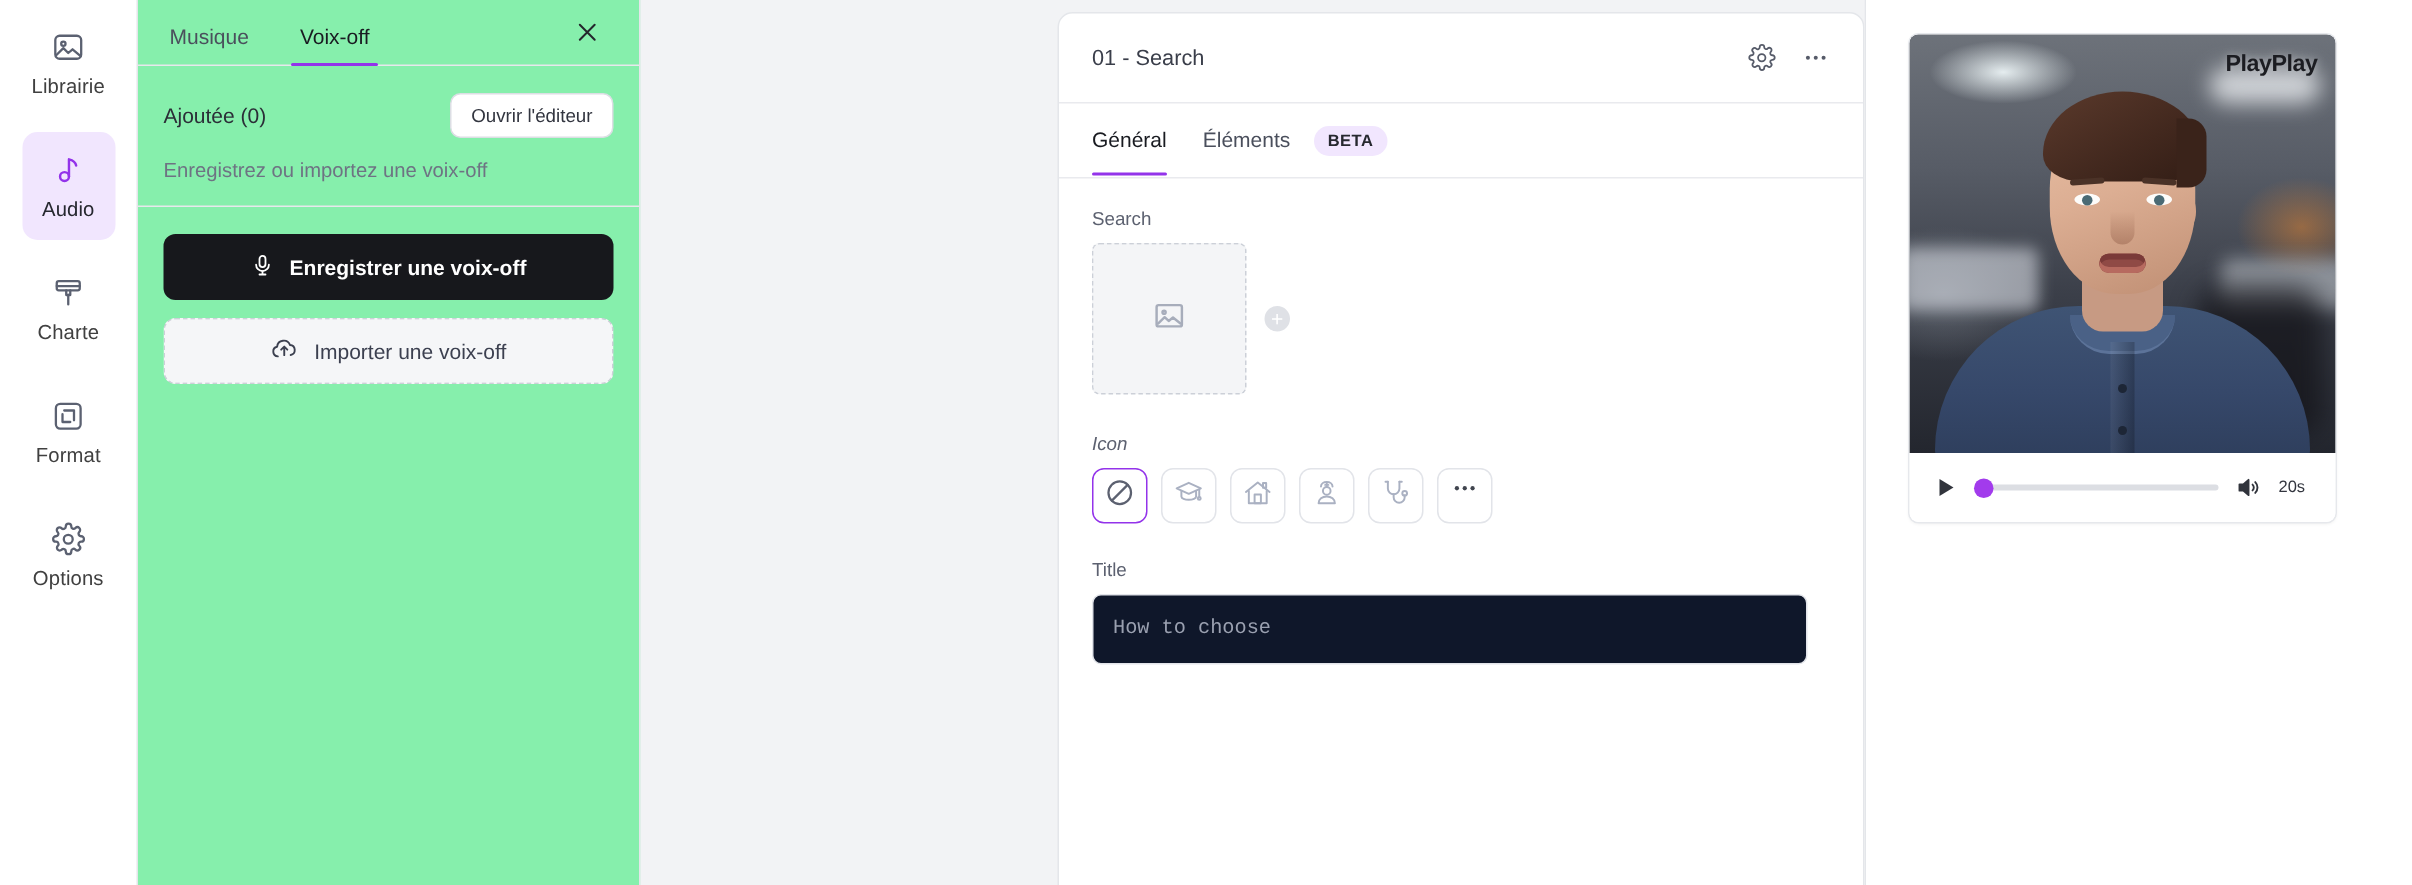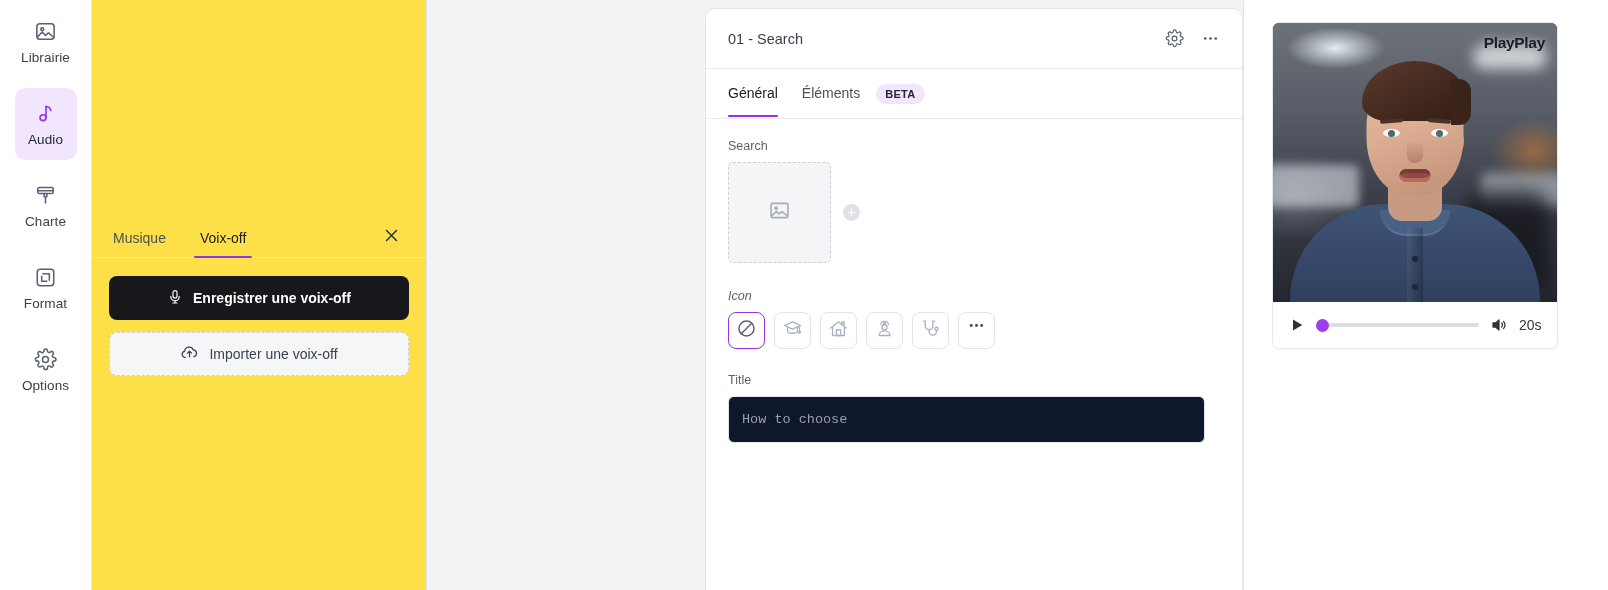--- a/index.html
+++ b/index.html
@@ -31,24 +31,24 @@
     color: #5b6171;
   }
   .rail-item.active { background: #f1e6fe; color: #9333ea; }
   .rail-item .ri-label { font-size: 13.5px; letter-spacing: .1px; color: #404040; }
   .rail-item.active .ri-label { color: #26282f; }
   .rail-item svg { display: block; }
 
   
   .audio-panel {
     width: 335px; height: 590px;
-    background: #fde047;
+    background: #86efac;
     border-right: 1px solid #e4e6ea;
     flex: 0 0 335px;
-    display: flex; flex-direction: column; justify-content: center;
+    display: flex; flex-direction: column;
   }
   .ap-tabs {
     height: 44px; display: flex; align-items: flex-end;
     padding: 0 16px 0 17px;
     border-bottom: 1px solid #e7e8ec;
     position: relative;
   }
   .ap-tab {
     font-size: 14px; color: #4a4f5c;
     padding: 0 4px 11px 4px; margin-right: 26px;
@@ -337,21 +337,21 @@
   .scrub { position: relative; flex: 1; height: 14px; display: flex; align-items: center; cursor: pointer; }
   .scrub-track {
     position: absolute; left: 10px; right: 0; height: 4px;
     background: #dcdee3; border-radius: 2px;
   }
   .scrub-thumb {
     position: absolute; left: 0; width: 13px; height: 13px;
     border-radius: 50%; background: #a23bec; cursor: grab;
   }
   .vol-btn { width: 18px; height: 18px; cursor: pointer; color: #31343c; }
-  .dur { font-size: 14px; color: #33363f; min-width: 26px; }
+  .dur { font-size: 11px; color: #33363f; min-width: 26px; }
 </style>
 </head>
 <body>
 
 <div class="app">
 
   <div class="rail">
 
     <div class="rail-item">
       <span class="ri-icon">
@@ -413,20 +413,27 @@
     <div class="ap-tabs">
       <div class="ap-tab">Musique</div>
       <div class="ap-tab active">Voix-off</div>
       <div class="ap-close">
         <svg width="17" height="17" viewBox="0 0 24 24" fill="none" stroke="currentColor" stroke-width="1.9" stroke-linecap="round">
           <path d="M5 5l14 14M19 5L5 19"></path>
         </svg>
       </div>
     </div>
 
+    <div class="ap-added">
+      <div class="ap-added-row">
+        <span class="ap-added-label">Ajoutée (0)</span>
+        <button class="ap-editor-btn">Ouvrir l'éditeur</button>
+      </div>
+      <div class="ap-hint">Enregistrez ou importez une voix-off</div>
+    </div>
 
     <div class="ap-actions">
       <button class="btn-record">
         <span>
           <svg width="16" height="16" viewBox="0 0 24 24" fill="none" stroke="currentColor" stroke-width="1.8" stroke-linecap="round" stroke-linejoin="round">
             <rect x="9" y="2.4" width="6" height="11.2" rx="3"></rect>
             <path d="M5.6 11.2a6.4 6.4 0 0012.8 0"></path>
             <path d="M12 17.6V21M9 21h6"></path>
           </svg>
         </span>

